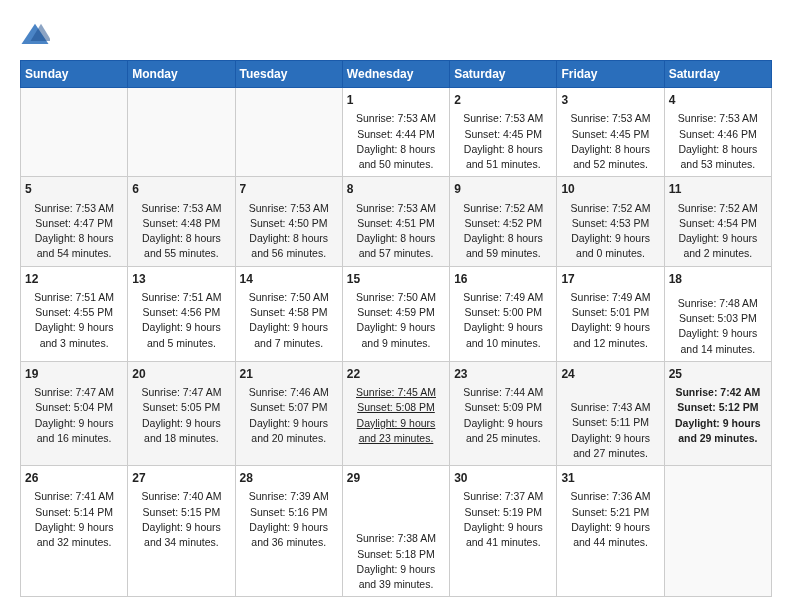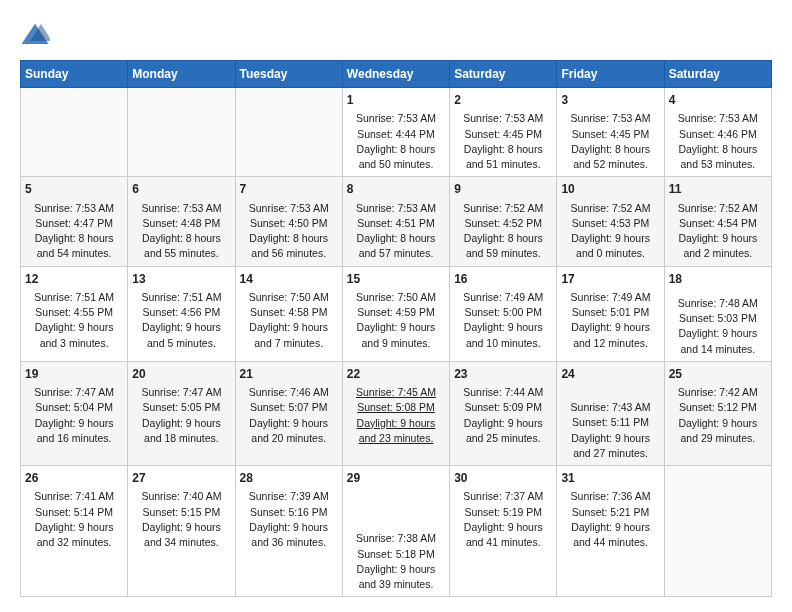--- a/index.html
+++ b/index.html
@@ -304,21 +304,21 @@
         </td>
         <td>
           <span class="day-number">24</span>
           <div class="day-info" style="white-space: pre-line; margin-top: 17px;">Sunrise: 7:43 AM
 Sunset: 5:11 PM
 Daylight: 9 hours
 and 27 minutes.</div>
         </td>
         <td>
           <span class="day-number">25</span>
-          <div class="day-info" style="white-space: pre-line;">Sunrise: 7:42 AM
+          <div class="day-info" style="white-space: pre-line; font-weight: bold;">Sunrise: 7:42 AM
 Sunset: 5:12 PM
 Daylight: 9 hours
 and 29 minutes.</div>
         </td>
       </tr>
       <tr>
         <td>
           <span class="day-number">26</span>
           <div class="day-info" style="white-space: pre-line;">Sunrise: 7:41 AM
 Sunset: 5:14 PM

